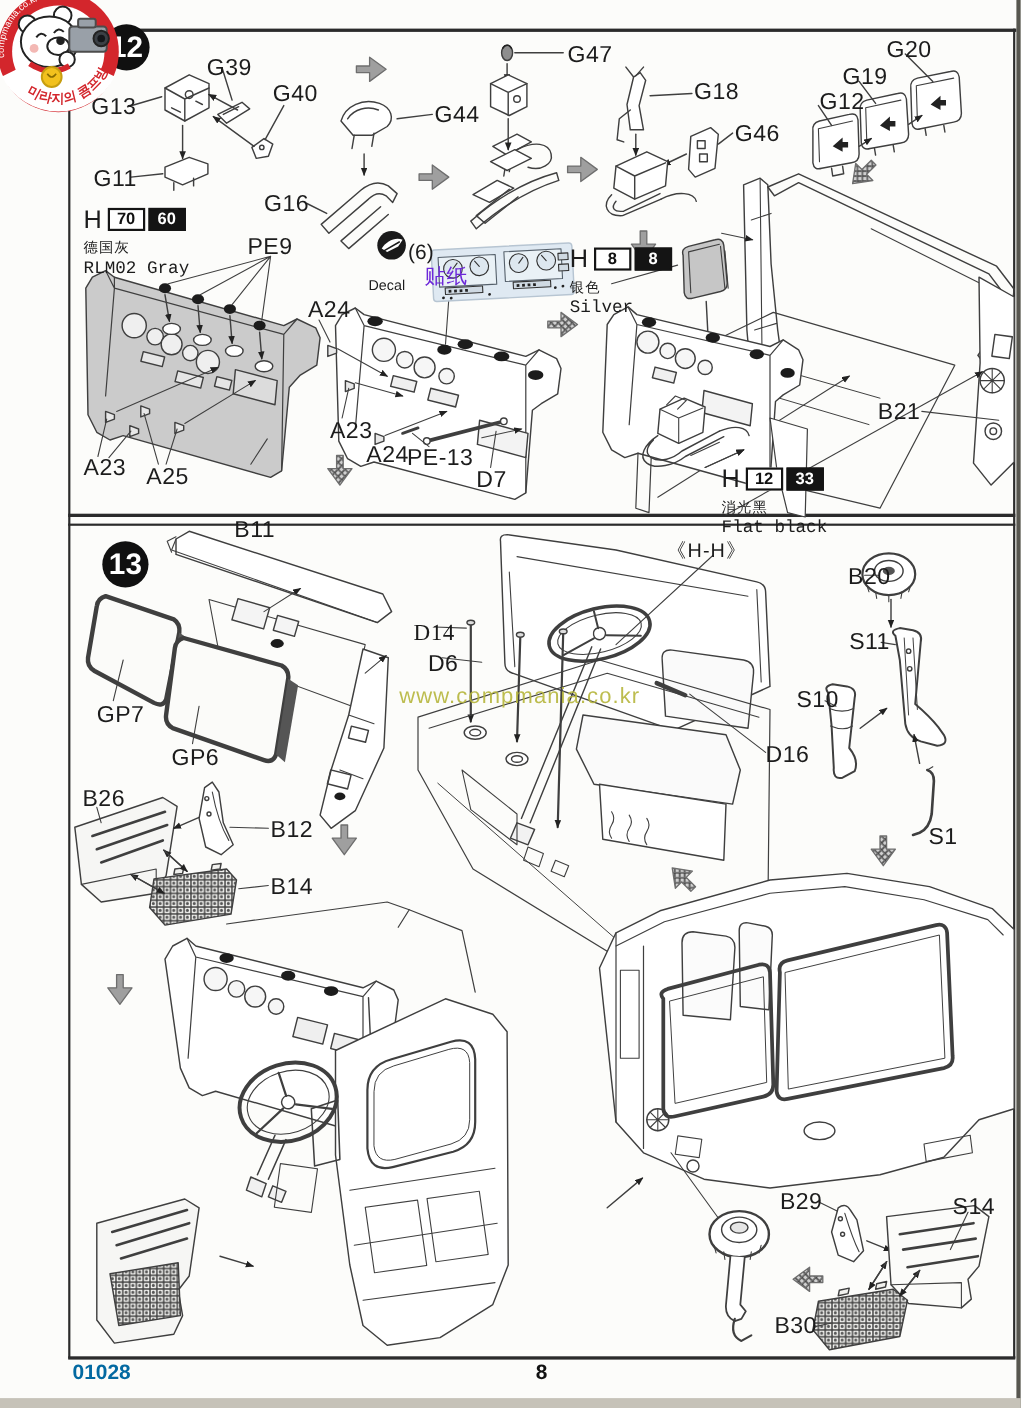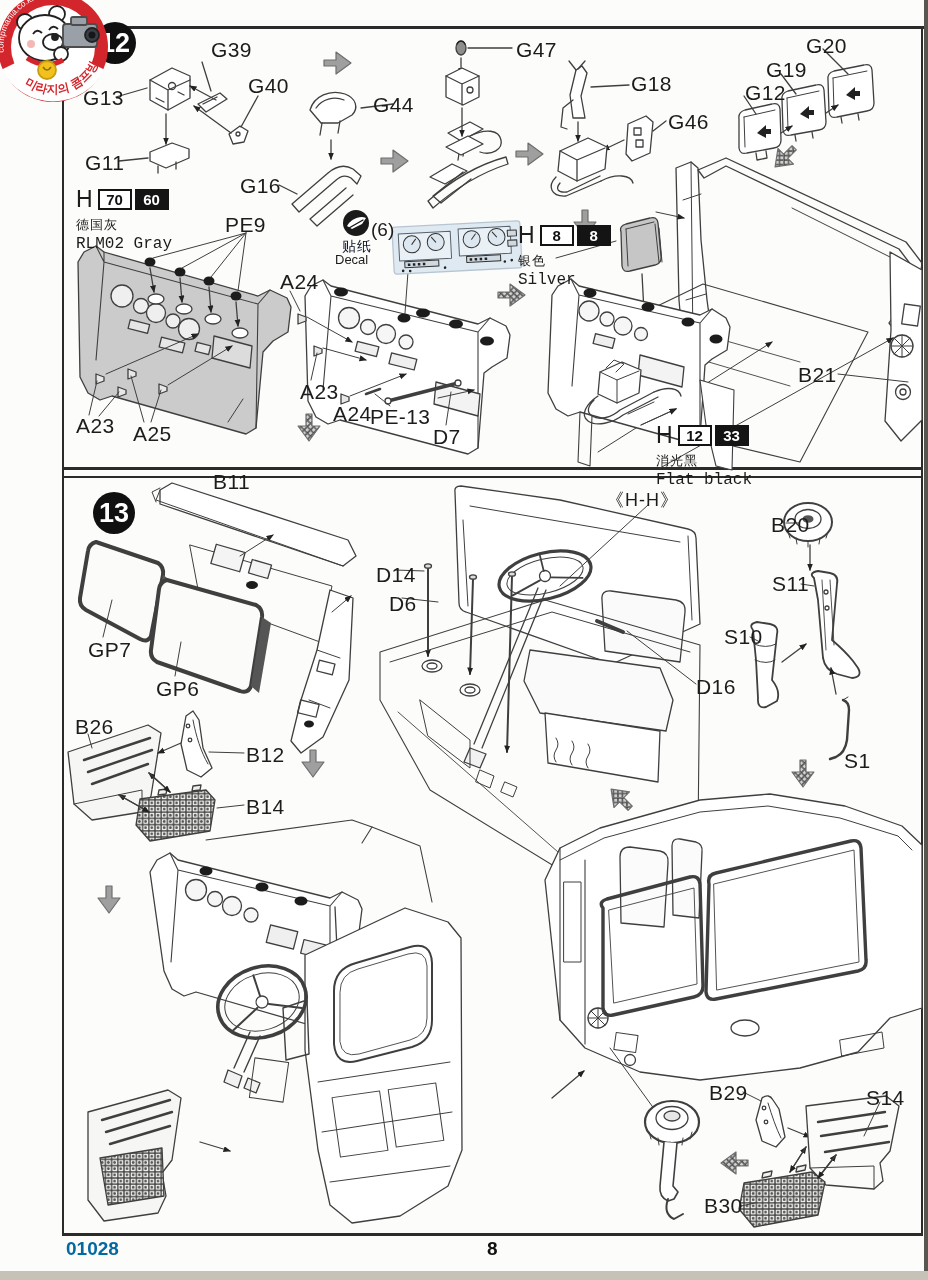--- a/index.html
+++ b/index.html
@@ -19,21 +19,21 @@
   .paint{position:absolute;color:#1c1c1c;}
   .prow{display:flex;align-items:center;gap:3px;}
   .pbrand{font-size:23px;margin-right:2px;}
   .pbox{display:inline-block;min-width:24px;padding:0 3px;text-align:center;font-size:15px;font-weight:bold;
         border:2px solid #141414;background:#fff;color:#111;line-height:17px;}
   .pbox.dark{background:#141414;color:#fff;border-color:#141414;}
   .pcn{font-size:13px;margin-top:3px;letter-spacing:1px;}
   .pen{font-size:16px;margin-top:1px;font-family:Liberation Mono, monospace;}
   
   .decal-count{position:absolute;font-size:19px;color:#1c1c1c;}
-  .decal-cn{position:absolute;font-size:14px;color:#0f172a;letter-spacing:1px;}
+  .decal-cn{position:absolute;font-size:19px;color:#6d28d9;letter-spacing:1px;margin-left:44px;}
   .decal-en{position:absolute;font-size:13px;color:#1c1c1c;}
   .viewlab{position:absolute;font-size:18px;color:#1c1c1c;letter-spacing:1px;}
   
   .kitnum{position:absolute;left:66px;top:1238px;font-size:19px;font-weight:bold;color:#0369a1;}
   .pagenum{position:absolute;left:487px;top:1238px;font-size:19px;font-weight:bold;color:#111;}
   .bluecredit{position:absolute;right:24px;top:1250px;font-size:16.5px;font-weight:bold;color:#2a35dd;
               font-family:"DejaVu Sans Mono",monospace;letter-spacing:-.5px;}
   .oliveWm{position:absolute;left:363px;top:622px;font-size:20px;color:#b6b63c;letter-spacing:1px;opacity:.9;}
   .scan-right{position:absolute;left:924px;top:0;width:4px;height:1280px;background:#57564f;}
   .scan-bottom{position:absolute;left:0;top:1271px;width:928px;height:9px;background:#c6c2b8;}
@@ -570,46 +570,46 @@
       <rect x="80" y="27" width="16" height="8" rx="2" fill="#99a0a8" stroke="#4c4c4c"></rect>
       <circle cx="101" cy="45" r="7" fill="#3b4046" stroke="#222"></circle>
         <circle cx="101" cy="45" r="3.5" fill="#14161a" stroke="none"></circle>
       <circle cx="70" cy="64" r="7"></circle>
       <path d="M36,68 Q54,80 72,70" fill="none" stroke="#d3262c" stroke-width="5"></path>
       <circle cx="56" cy="80" r="9" fill="#f2c11d" stroke="#c79e10"></circle>
       <path d="M52,77 q4,6 8,0" fill="none" stroke="#8a6d00" stroke-width="1.5"></path>
     </g>
   </svg>
 
-  <div class="pl" style="left:188px;top:38px;margin-left:23px;">G39</div>
+  <div class="pl" style="left:188px;top:50px;">G39</div>
   <div class="pl" style="left:516px;top:38px;">G47</div>
   <div class="pl" style="left:806px;top:34px;">G20</div>
   <div class="pl" style="left:766px;top:58px;">G19</div>
   <div class="pl" style="left:631px;top:72px;">G18</div>
   <div class="pl" style="left:728px;top:81px;margin-left:17px;">G12</div>
   <div class="pl" style="left:83px;top:86px;">G13</div>
   <div class="pl" style="left:248px;top:74px;">G40</div>
-  <div class="pl" style="left:373px;top:93px;text-align:right;">G44</div>
+  <div class="pl" style="left:395px;top:93px;text-align:right;">G44</div>
   <div class="pl" style="left:668px;top:110px;">G46</div>
   <div class="pl" style="left:85px;top:151px;">G11</div>
   <div class="pl" style="left:240px;top:174px;">G16</div>
   <div class="pl" style="left:225px;top:213px;">PE9</div>
   <div class="pl" style="left:280px;top:270px;">A24</div>
   <div class="pl" style="left:300px;top:380px;">A23</div>
   <div class="pl" style="left:333px;top:402px;">A24</div>
   <div class="pl" style="left:370px;top:405px;">PE-13</div>
   <div class="pl" style="left:433px;top:425px;">D7</div>
   <div class="pl" style="left:76px;top:414px;">A23</div>
   <div class="pl" style="left:133px;top:422px;">A25</div>
   <div class="pl" style="left:213px;top:422px;margin-top:48px;">B11</div>
   <div class="pl" style="left:798px;top:363px;">B21</div>
 
   <div class="viewlab" style="left:606px;top:488px;">《H-H》</div>
   <div class="pl" style="left:771px;top:513px;">B20</div>
-  <div class="pl" style="left:376px;top:563px;">D14</div>
+  <div class="pl" style="left:376px;top:563px;font-family:Liberation Serif, serif;">D14</div>
   <div class="pl" style="left:772px;top:572px;">S11</div>
   <div class="pl" style="left:389px;top:592px;">D6</div>
   <div class="pl" style="left:724px;top:625px;">S10</div>
   <div class="pl" style="left:88px;top:638px;">GP7</div>
   <div class="pl" style="left:696px;top:675px;">D16</div>
   <div class="pl" style="left:156px;top:677px;">GP6</div>
   <div class="pl" style="left:75px;top:715px;">B26</div>
   <div class="pl" style="left:844px;top:749px;">S1</div>
   <div class="pl" style="left:246px;top:743px;">B12</div>
   <div class="pl" style="left:246px;top:795px;">B14</div>
@@ -644,18 +644,19 @@
       <span class="pbox dark">33</span>
     </div>
     <div class="pcn">消光黑</div>
     <div class="pen">Flat black</div>
   </div>
 
   <div class="decal-count" style="left:371px;top:219px;">(6)</div>
   <div class="decal-cn" style="left:342px;top:238px;">贴纸</div>
   <div class="decal-en" style="left:335px;top:252px;">Decal</div>
 
+  <div class="oliveWm">www.compmania.co.kr</div>
   <div class="kitnum">01028</div>
   <div class="pagenum">8</div>
   <div class="scan-right"></div>
   <div class="scan-bottom"></div>
 
 </div>
 
 </body></html>

